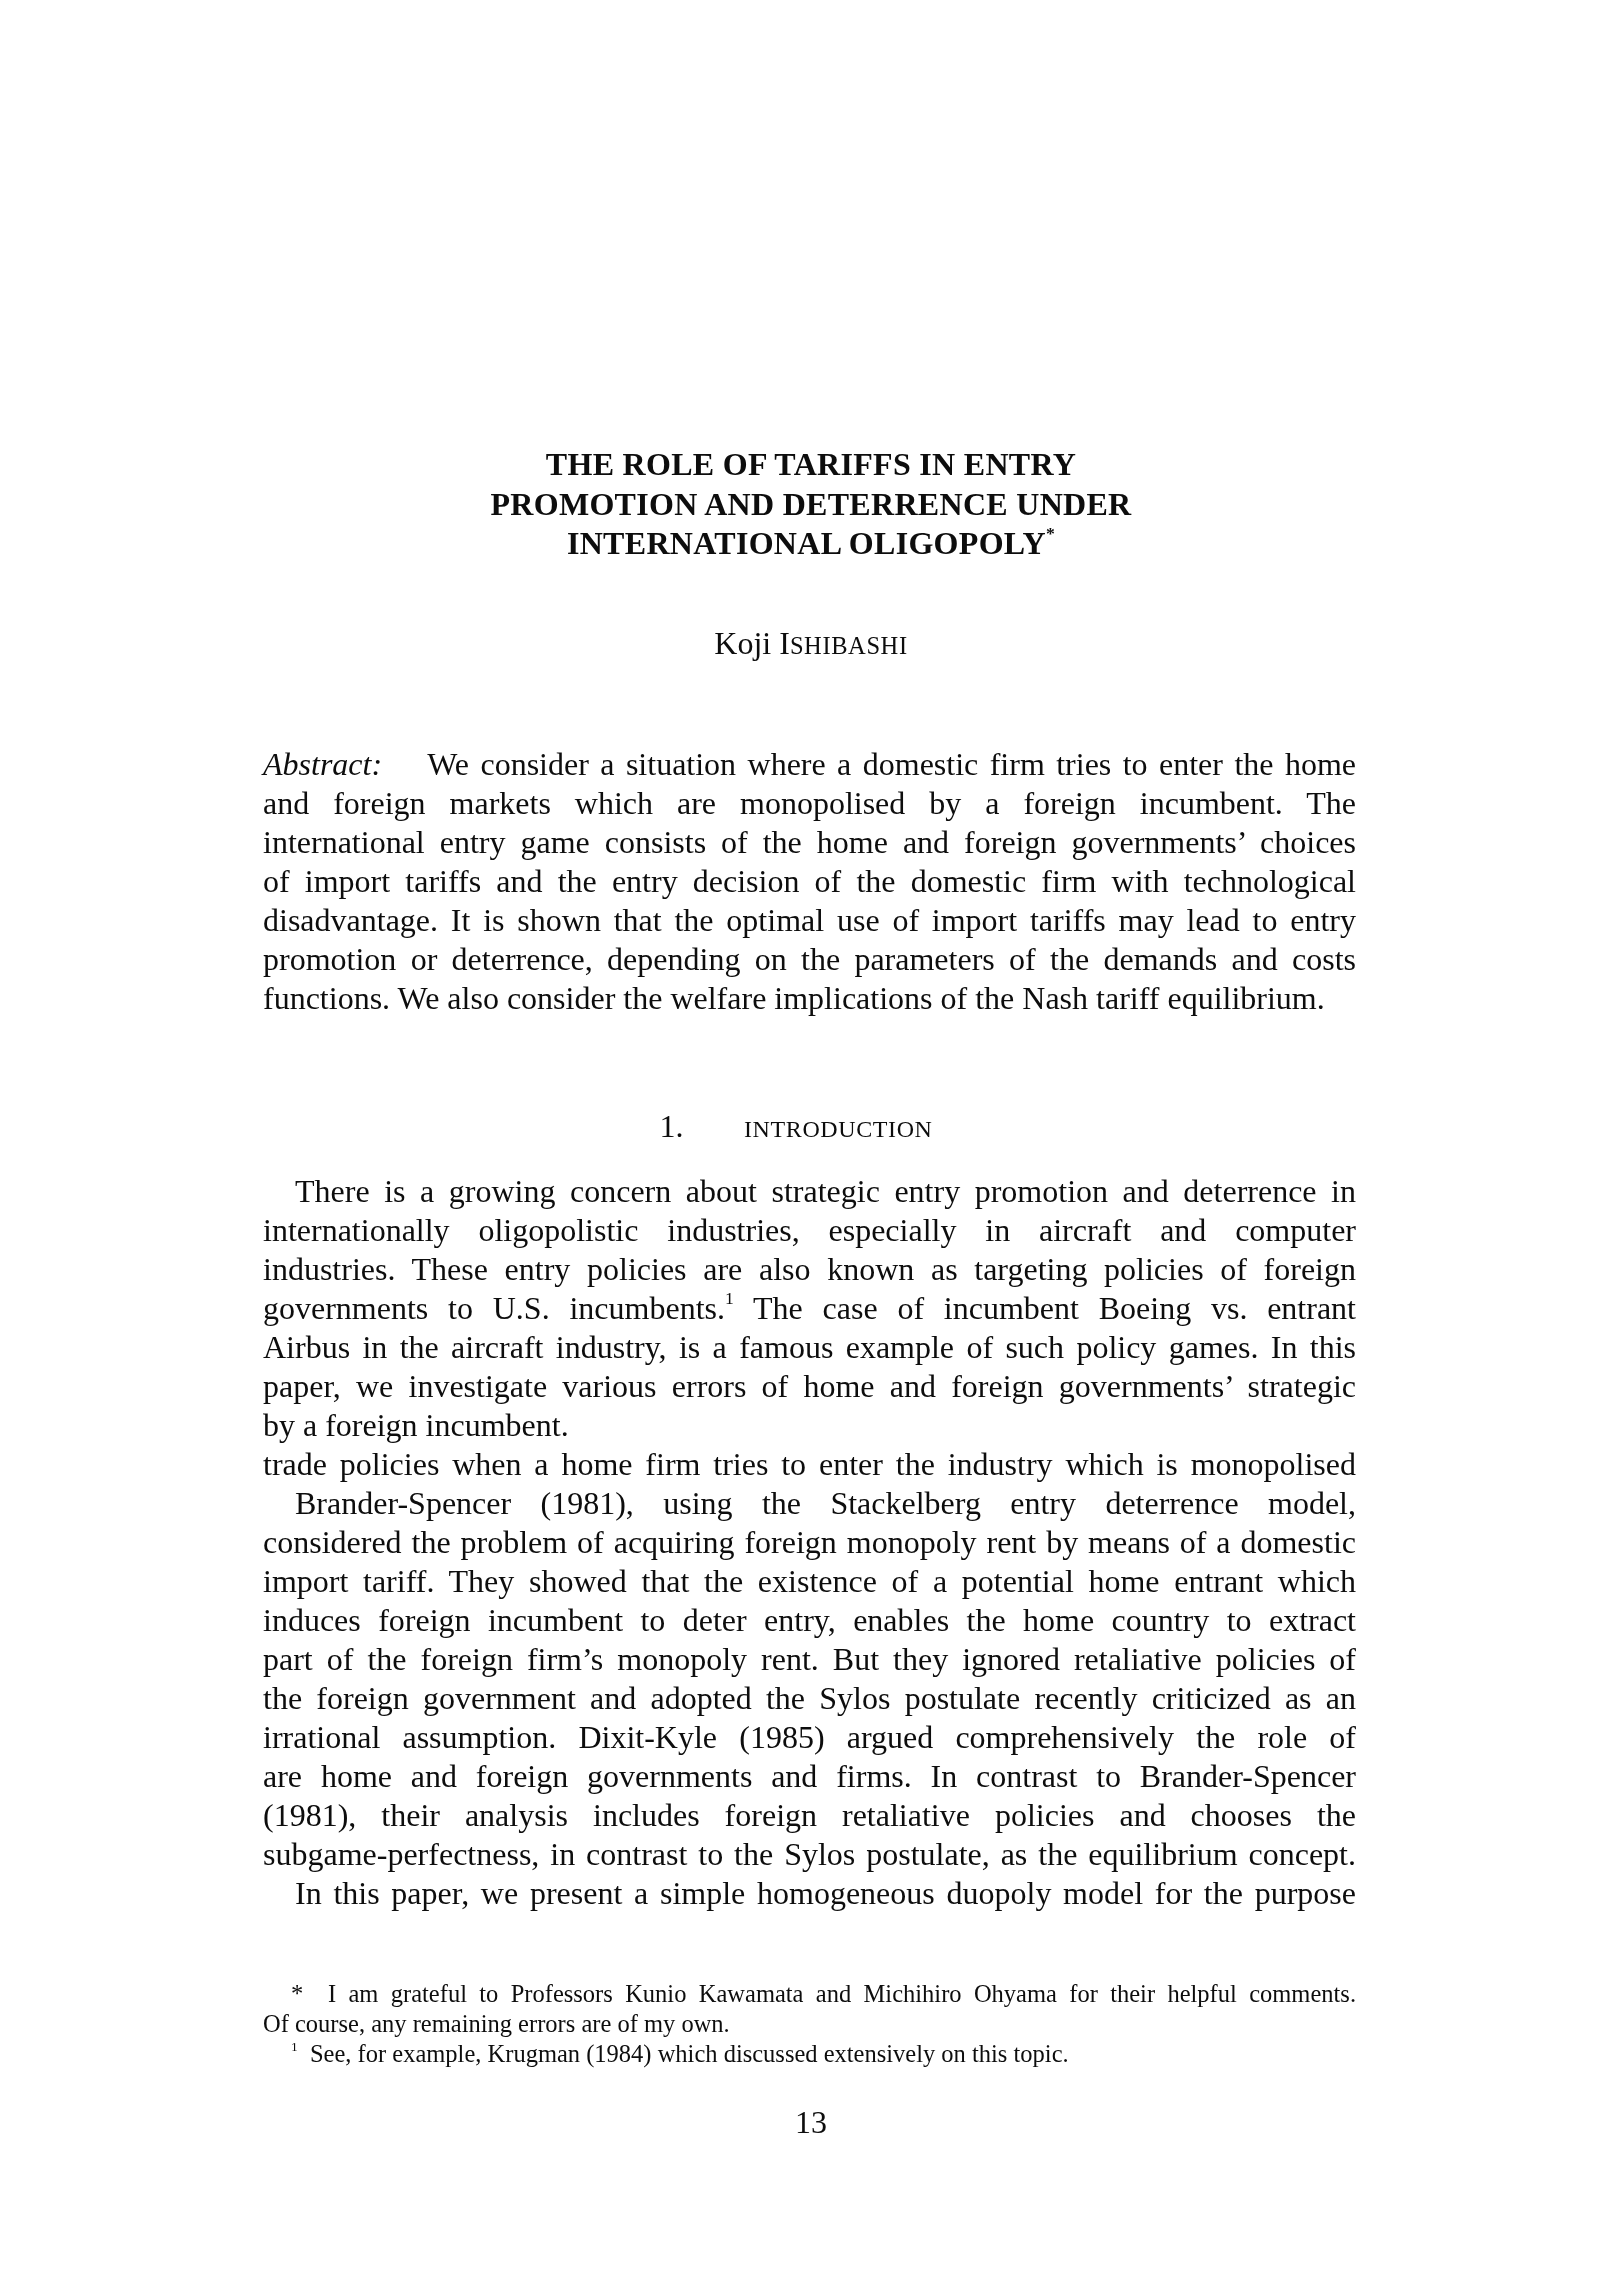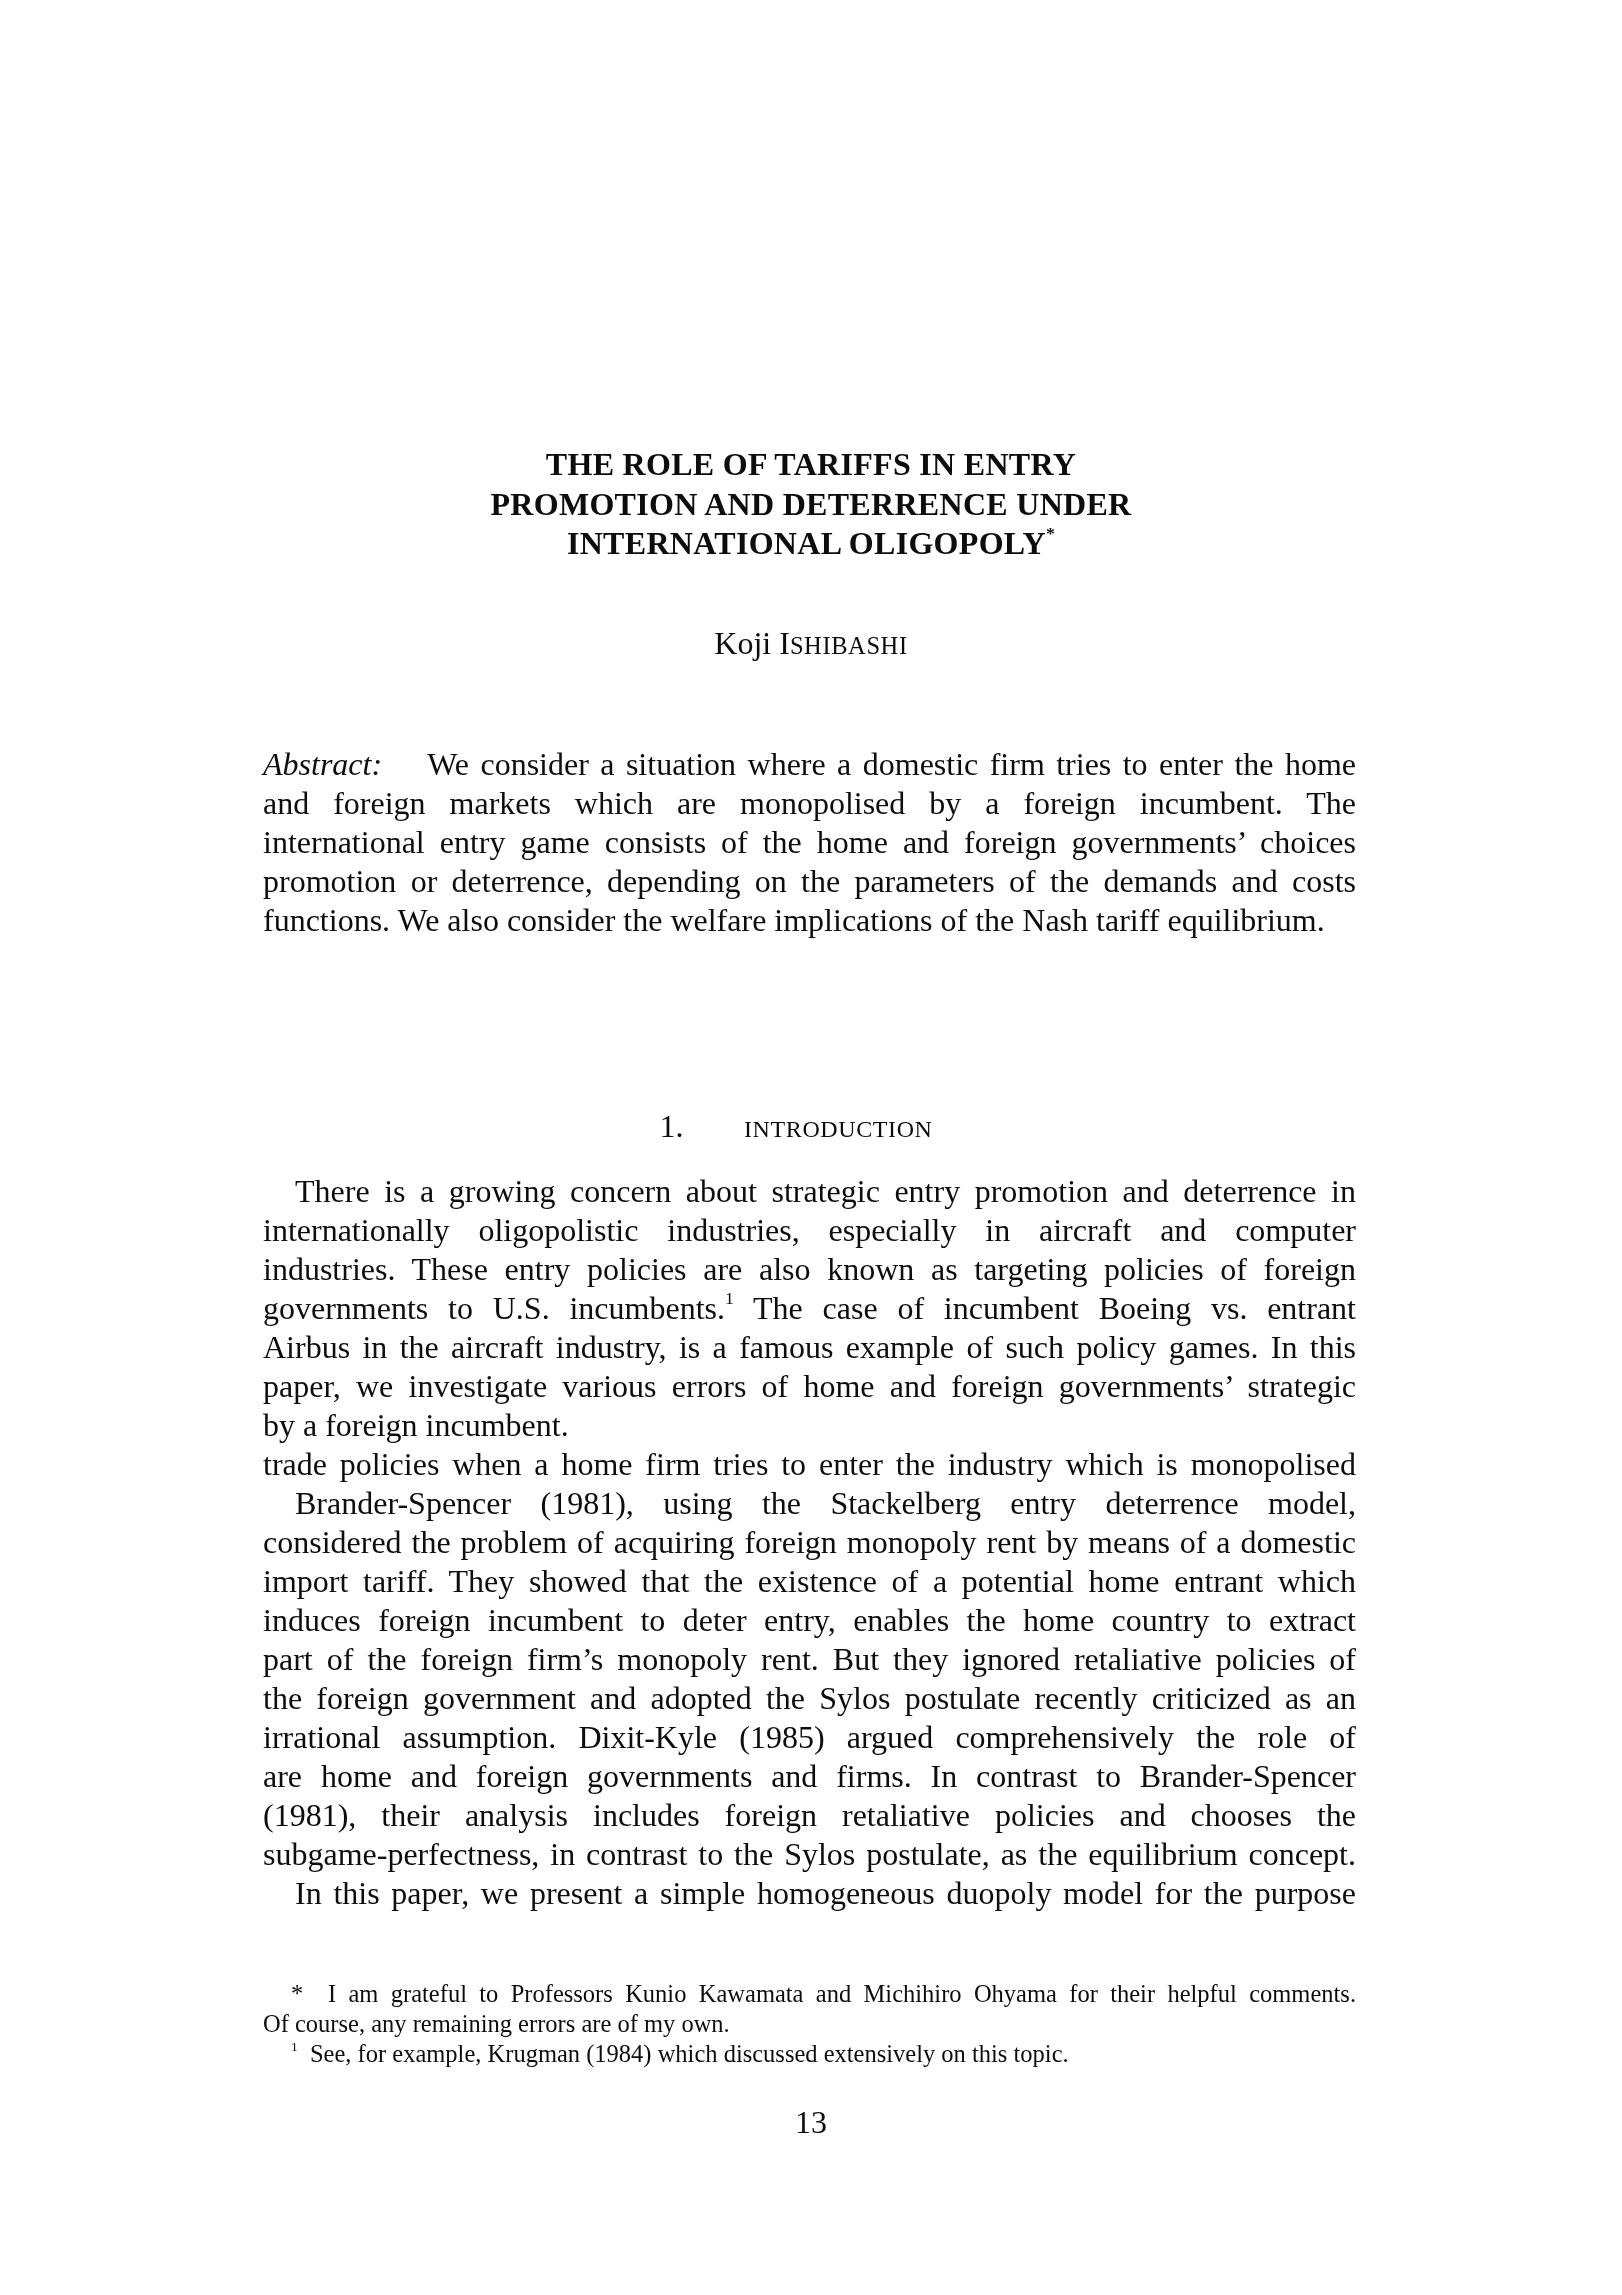--- a/index.html
+++ b/index.html
@@ -37,20 +37,22 @@
   </div>
 
   <div class="center-line author" style="top:624px;">
     <span>Koji</span>&nbsp;<span>I</span><span class="sc">SHIBASHI</span>
   </div>
 
   <div class="block body-text abstract" style="top:745px;">
     <span class="line"><span class="abstract-label"><span>Abstract</span><span>:</span></span>&nbsp;&nbsp;&nbsp; <span>We consider a situation where a domestic firm tries to enter the home</span></span>
     <span class="line">and foreign markets which are monopolised by a foreign incumbent. The</span>
     <span class="line">international entry game consists of the home and foreign governments’ choices</span>
+    <span class="line">of import tariffs and the entry decision of the domestic firm with technological</span>
+    <span class="line">disadvantage. It is shown that the optimal use of import tariffs may lead to entry</span>
     <span class="line">promotion or deterrence, depending on the parameters of the demands and costs</span>
     <span class="line last">functions. We also consider the welfare implications of the Nash tariff equilibrium.</span>
   </div>
 
   <div class="center-line heading" style="top:1107px; left:-15px;">
     <span class="num">1.</span><span class="label">INTRODUCTION</span>
   </div>
 
   <div class="block body-text" style="top:1172px;">
 

